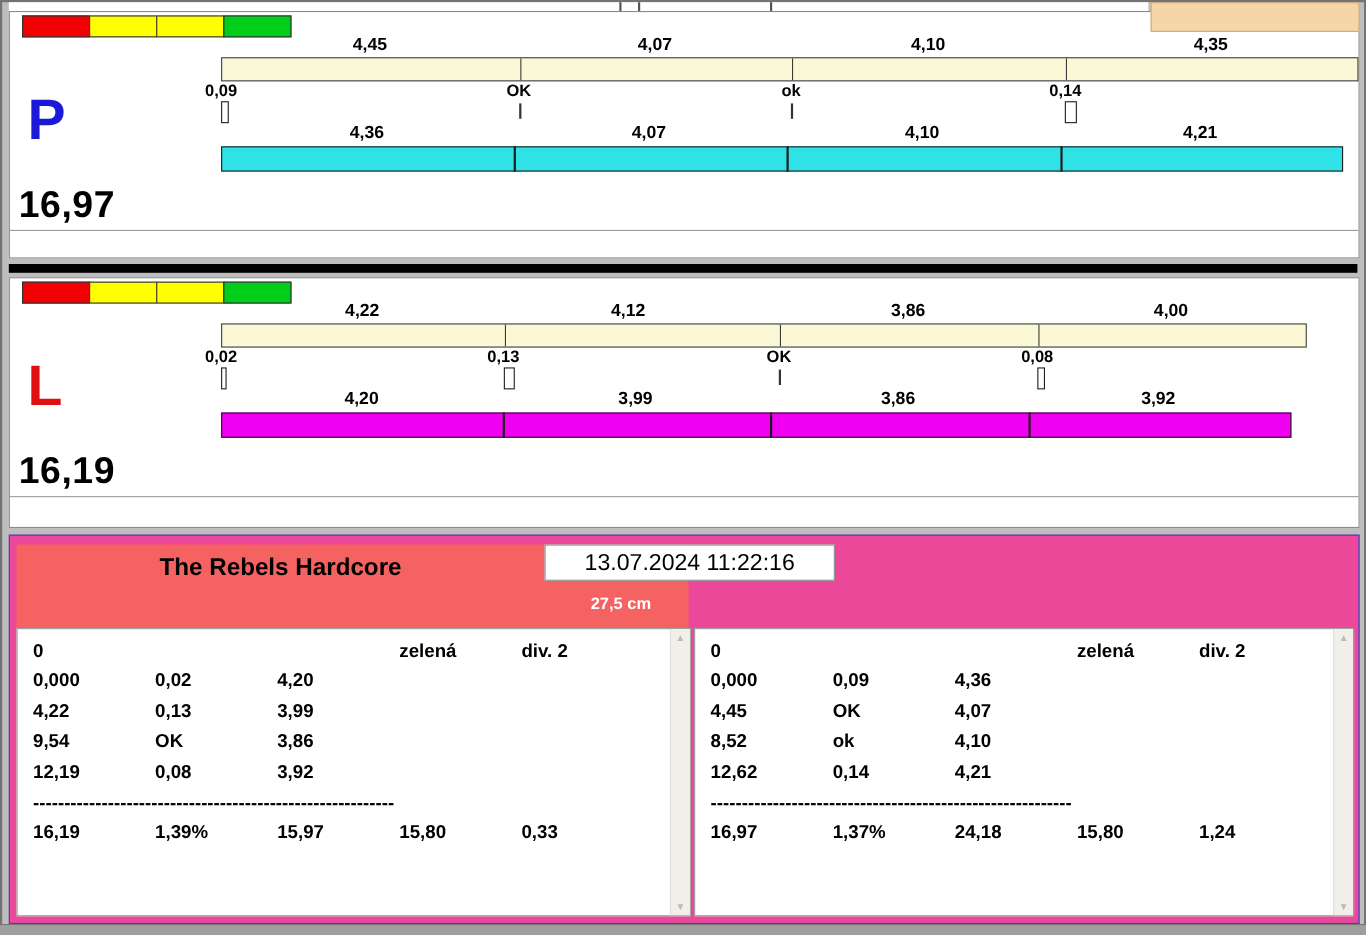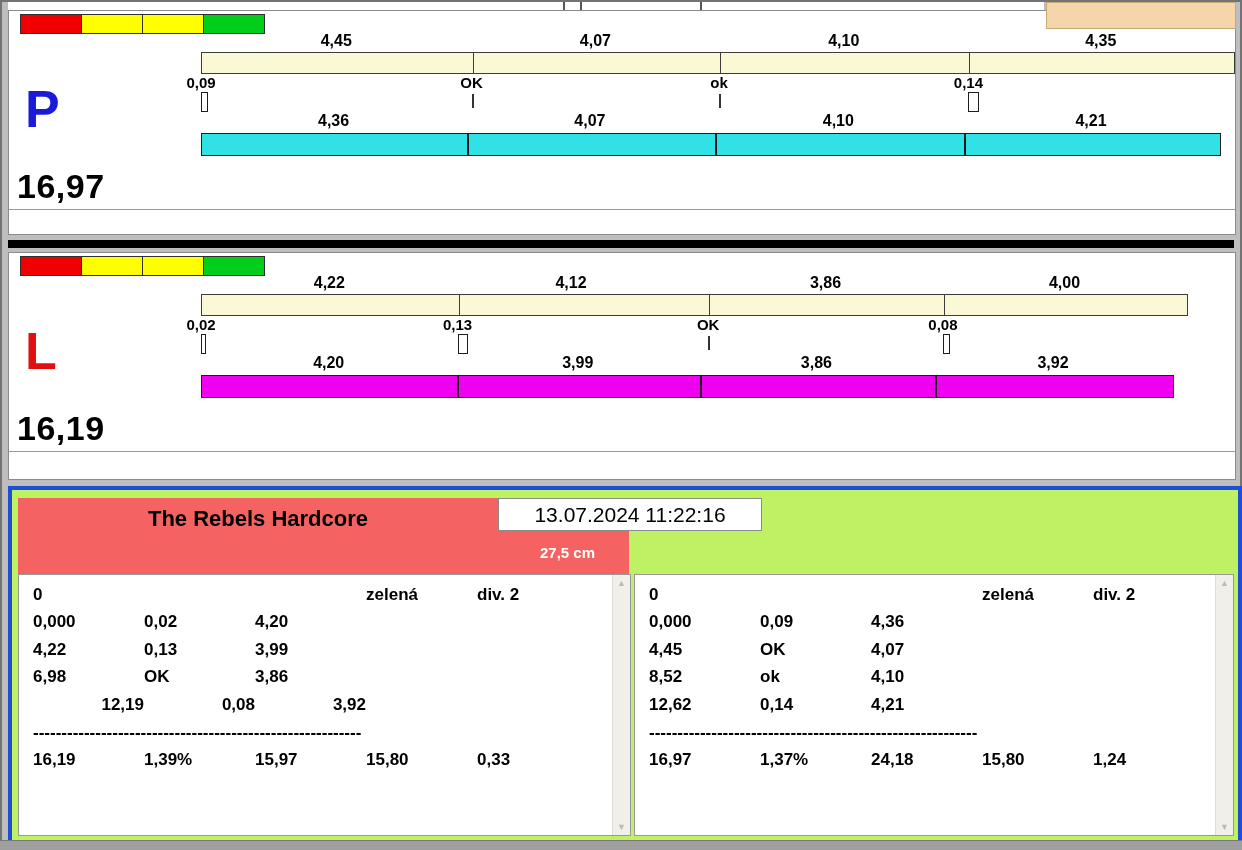--- a/index.html
+++ b/index.html
@@ -23,21 +23,21 @@
   .lower{top:122px;height:21px;border:1px solid #1d1d1d;}
   .divline{position:absolute;top:0;bottom:0;width:1px;background:#3c3c3c;}
   .divline2{position:absolute;top:-1px;bottom:-1px;width:2px;background:#1d1d1d;}
   .markbox{position:absolute;top:0;height:18px;background:#fff;border:1px solid #1d1d1d;}
   .marktick{position:absolute;top:2px;height:14px;width:2px;background:#333;}
   .lane-letter{position:absolute;left:16px;top:72px;font-size:52px;font-weight:bold;line-height:1;}
   .lane-total{position:absolute;left:8px;top:156px;font-size:34px;font-weight:bold;color:#000;letter-spacing:.5px;}
   .lane-rule{position:absolute;left:0;width:100%;top:198px;border-top:1px solid #9a9a9a;}
   .black-div{position:absolute;left:8px;top:240px;width:1226px;height:8px;background:#000;}
   
-  .bottom{position:absolute;left:8px;top:486px;width:1226px;height:352px;background:#bef264;border:4px solid #1d4ed8;text-decoration:underline;}
+  .bottom{position:absolute;left:8px;top:486px;width:1226px;height:352px;background:#ec4899;border:1px solid #1d4ed8;text-decoration:underline;}
   .thead{position:absolute;top:8px;height:76px;}
   .thead .title{position:absolute;top:8px;font-size:22px;font-weight:bold;color:#000;text-align:center;white-space:nowrap;}
   .thead .dogs{position:absolute;top:50px;font-size:15px;font-weight:bold;color:#fff;text-align:center;white-space:nowrap;}
   .thead .cm{position:absolute;top:46px;font-size:15px;font-weight:bold;color:#fff;text-align:center;white-space:nowrap;}
   .tstamp{position:absolute;left:486px;top:8px;width:262px;height:31px;background:#fff;border:1px solid #8b8b8b;
           z-index:3;font-size:21px;color:#000;display:flex;align-items:center;justify-content:center;white-space:nowrap;}
   .tbody{position:absolute;top:84px;height:260px;background:#fff;border:1px solid #999;
          font-weight:bold;font-size:17px;color:#000;}
   .trow{position:absolute;left:14px;right:22px;height:27px;display:grid;
         grid-template-columns:111px 111px 111px 111px 1fr;align-items:center;white-space:nowrap;}
@@ -178,25 +178,25 @@
           <span>0,000</span>
           <span>0,02</span>
           <span>4,20</span>
         </div>
         <div class="trow" style="top: 61px;">
           <span>4,22</span>
           <span>0,13</span>
           <span>3,99</span>
         </div>
         <div class="trow" style="top: 88.5px;">
-          <span>6,98</span>
+          <span>9,54</span>
           <span>OK</span>
           <span>3,86</span>
         </div>
-        <div class="trow" style="top: 116px; text-align: right;">
+        <div class="trow" style="top: 116px;">
           <span>12,19</span>
           <span>0,08</span>
           <span>3,92</span>
         </div>
         <div class="trow dash" style="top: 143.5px;">----------------------------------------------------------</div>
         <div class="trow" style="top: 171px;">
           <span>16,19</span>
           <span>1,39%</span>
           <span>15,97</span>
           <span>15,80</span>

